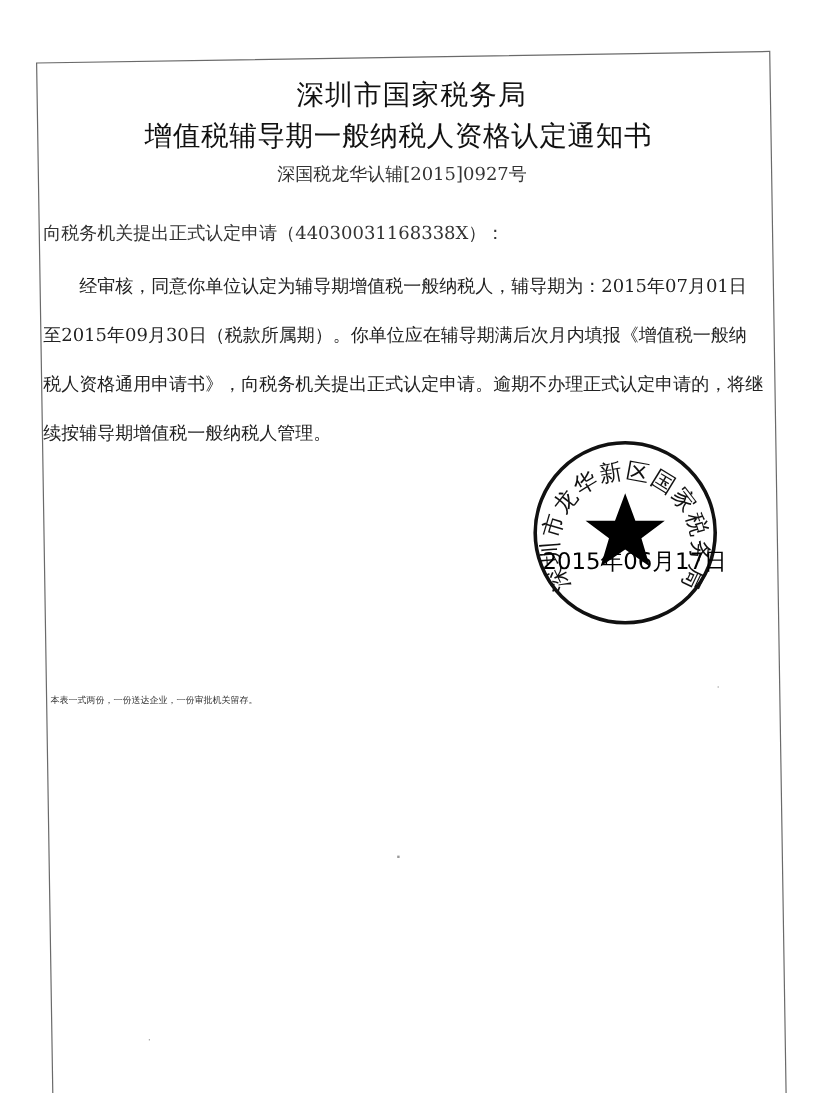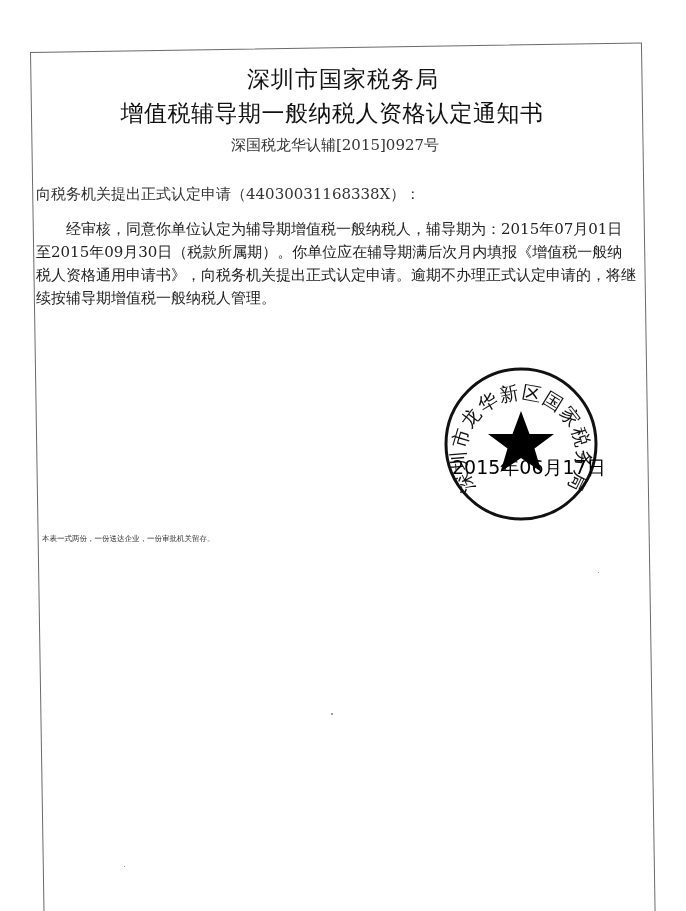--- a/index.html
+++ b/index.html
@@ -62,21 +62,21 @@
       top: 185px;
       font-size: 15px;
       color: #333;
     }
     .body-text {
       position: absolute;
       left: 36px;
       top: 218px;
       width: 600px;
       font-size: 15px;
-      line-height: 23px;
+      line-height: 41px;
       color: #222;
     }
     .body-text .para {
       margin: 0;
       text-indent: 30px;
     }
     .seal {
       position: absolute;
       left: 443px;
       top: 366px;
@@ -94,21 +94,21 @@
       top: 455px;
       font-family: "DejaVu Sans", "Liberation Sans", sans-serif;
       font-size: 19px;
       color: #000000;
       letter-spacing: 0px;
       white-space: nowrap;
     }
     .footnote {
       position: absolute;
       left: 42px;
-      top: 534px;
+      top: 579px;
       font-size: 7.5px;
       color: #333;
     }
     .speck {
       position: absolute;
       width: 2px;
       height: 2px;
       background: #999;
     }
   </style>

